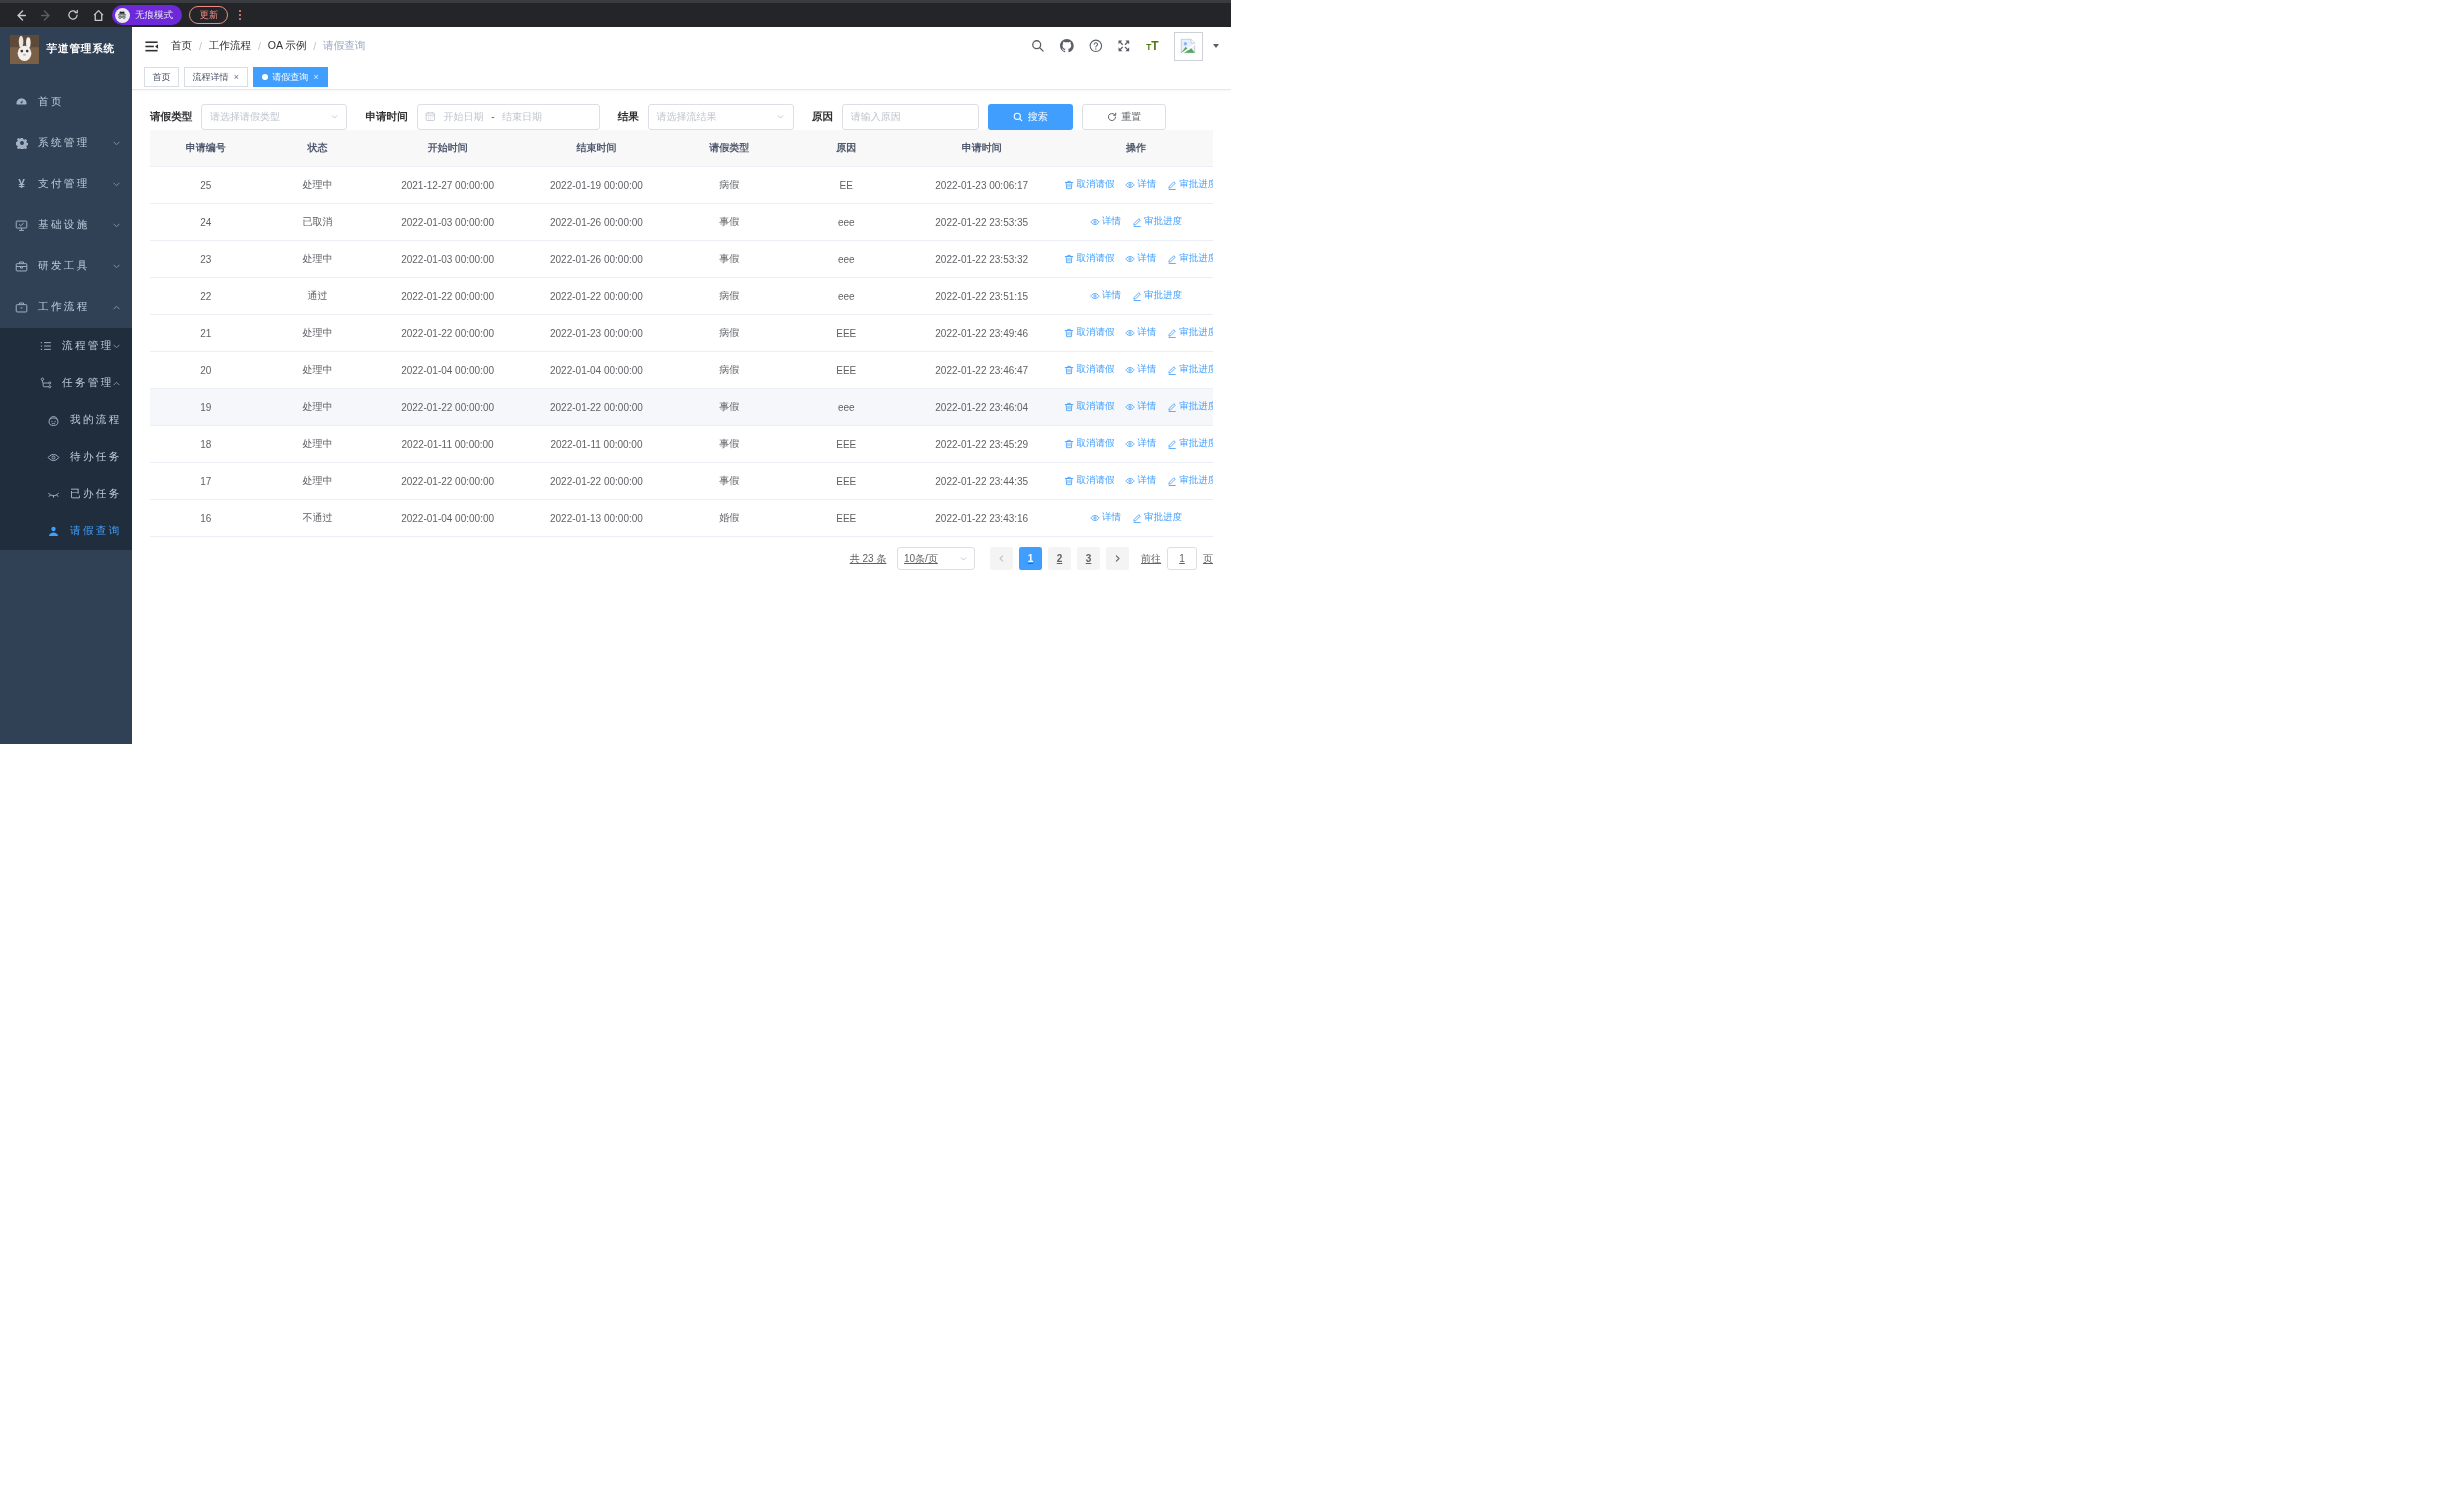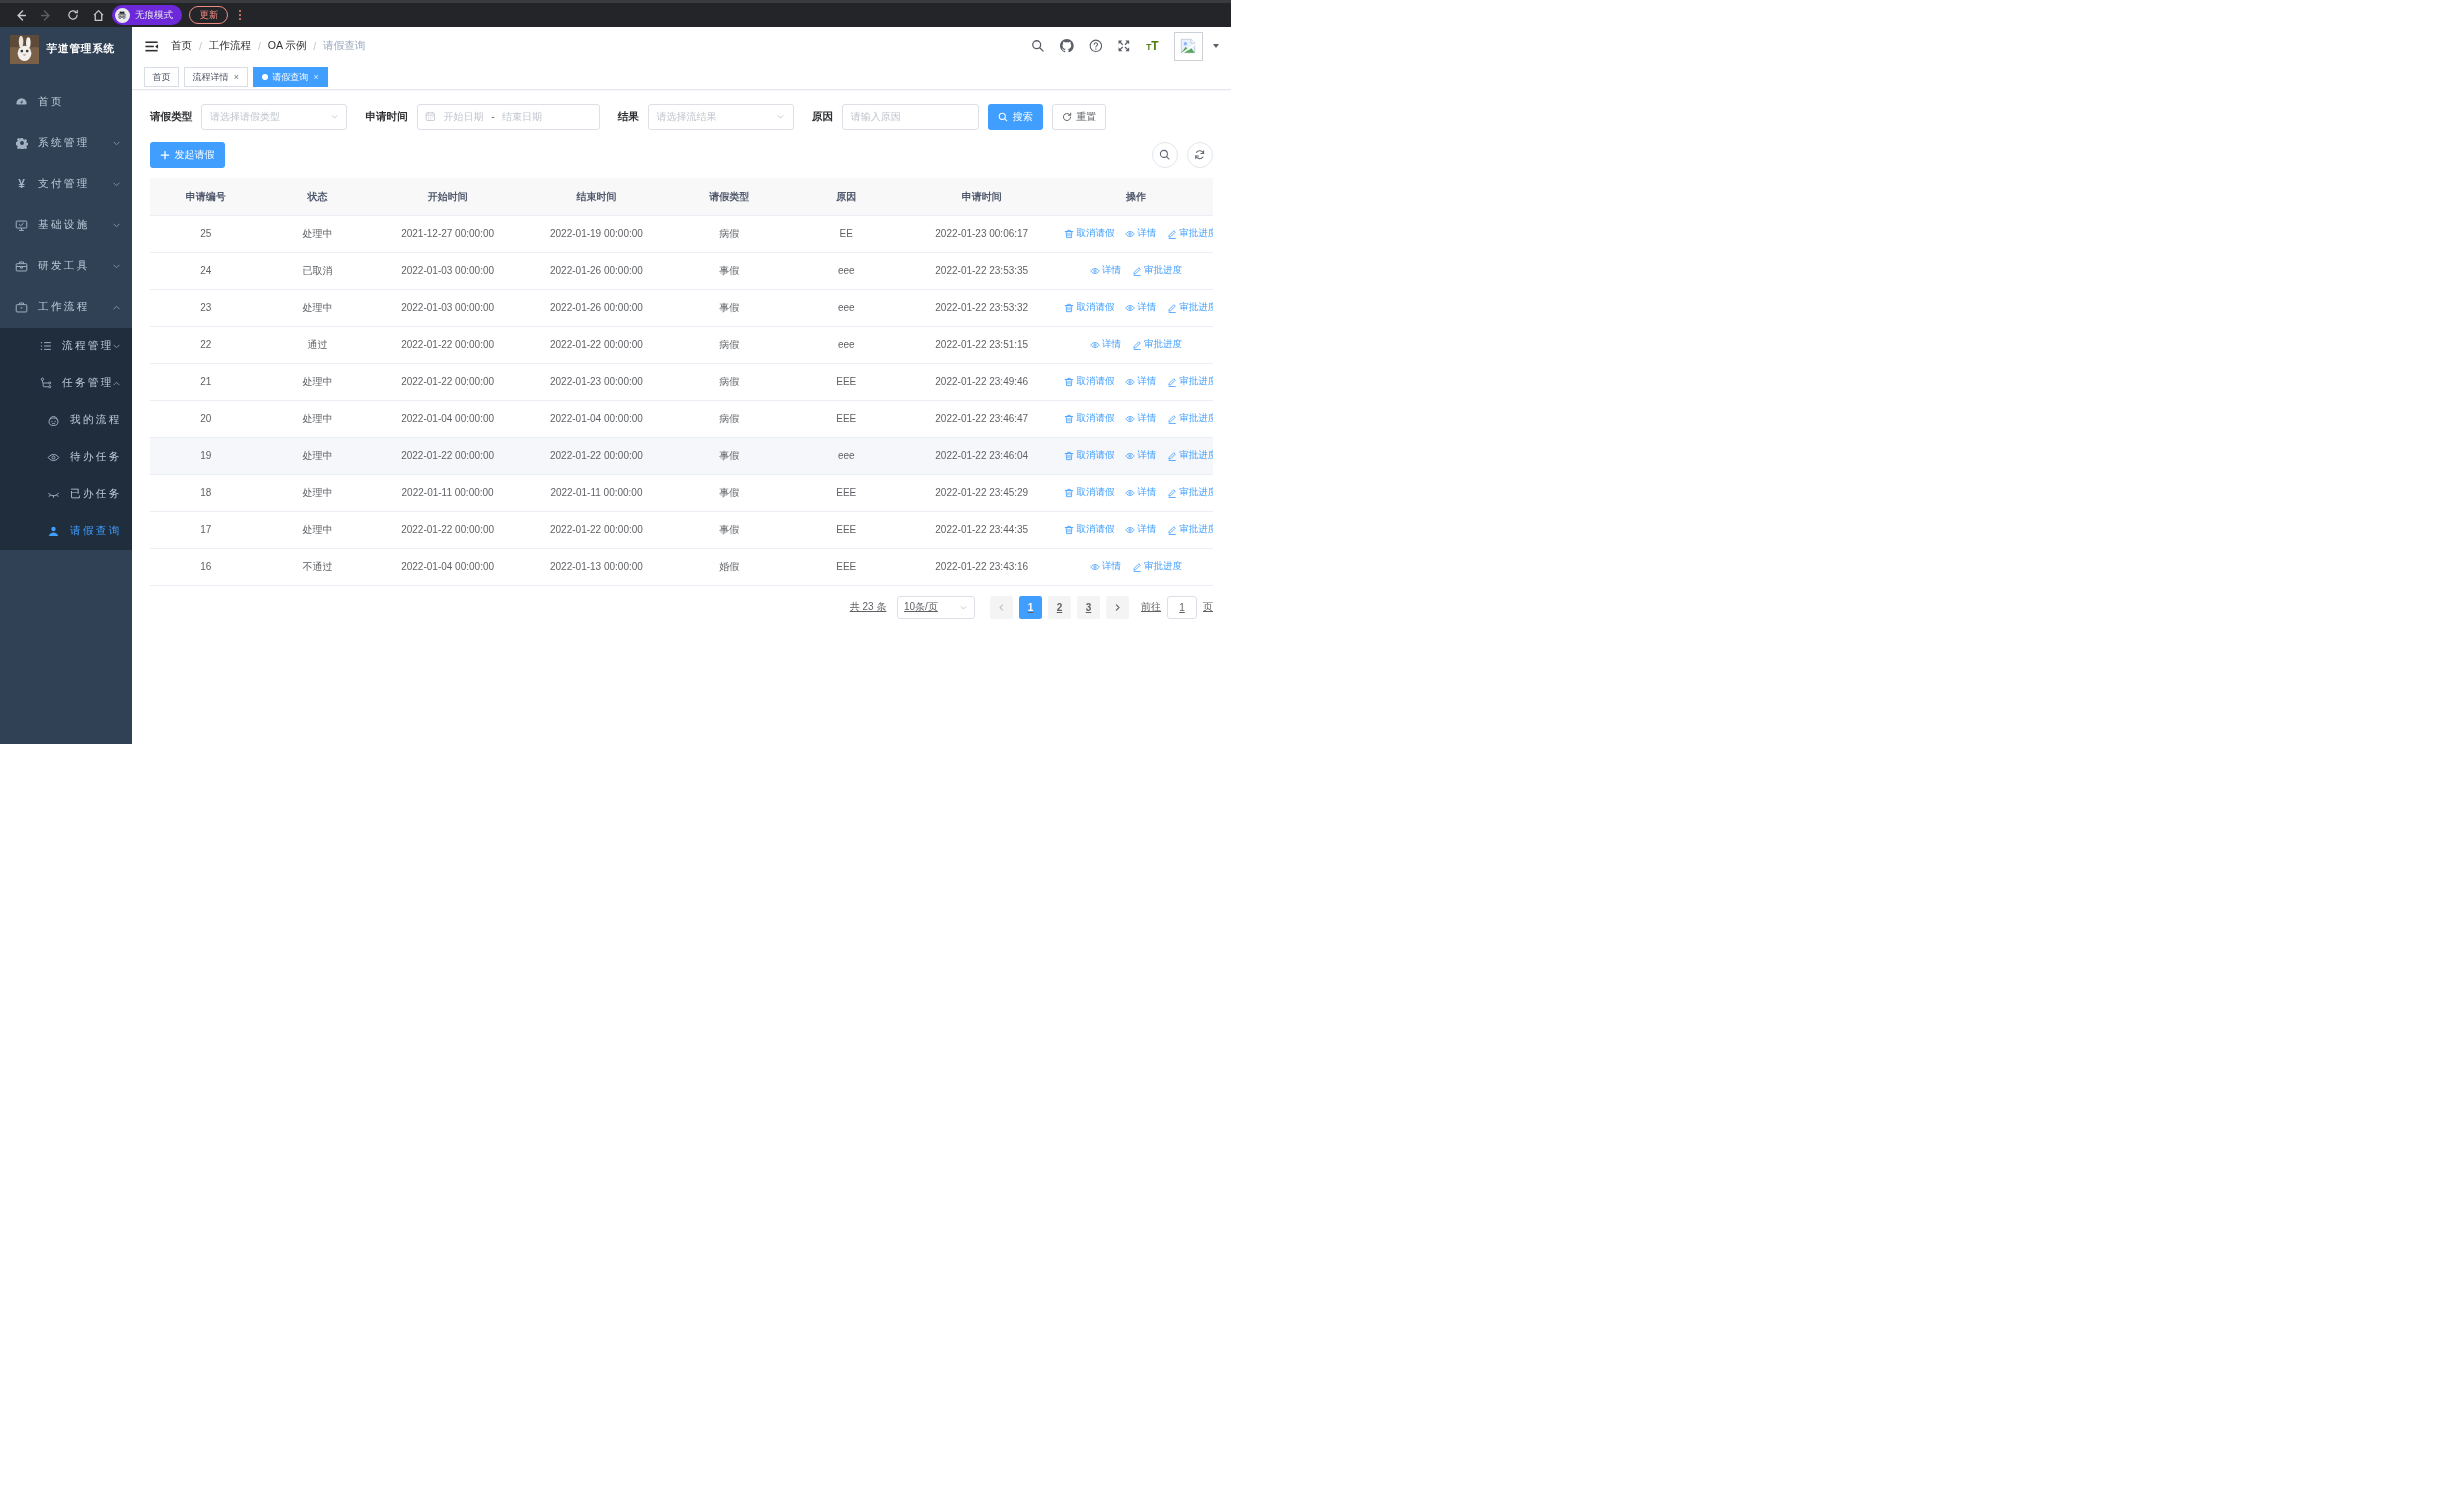--- a/index.html
+++ b/index.html
@@ -84,21 +84,21 @@
   .control { height:26px; border:0.8px solid #dcdfe6; border-radius:3px; background:#fff;
     display:flex; align-items:center; padding:0 7.6px; font-size:10px; color:#bfc4cc; }
   .select { width:146px; justify-content:space-between; cursor:pointer; }
   .select .chev { color:#c0c4cc; width:9px; height:9px; }
   .date-range { width:183px; gap:7.6px; cursor:text; }
   .date-range .cal { color:#c0c4cc; width:10.6px; height:10.6px; }
   .date-range .sep { color:#606266; }
   input.control { width:137px; color:#606266; }
   input.control::placeholder { color:#bfc4cc; }
   .btn { height:26px; border-radius:3px; font-size:10px; display:inline-flex; align-items:center;
-    gap:4.6px; padding:0 9px; cursor:pointer; border:0.8px solid transparent; white-space:nowrap; }
+    gap:4.6px; padding:0 24px; cursor:pointer; border:0.8px solid transparent; white-space:nowrap; }
   .btn svg { width:10px; height:10px; }
   .btn-primary { background:#409EFF; color:#fff; }
   .btn-plain { background:#fff; border-color:#dcdfe6; color:#606266; }
   .search-btn { margin-right:9px; }
 
   .toolbar { display:flex; align-items:center; margin:12px 0 10.6px; }
   .toolbar-right { margin-left:auto; display:flex; gap:9px; }
   .icon-circle { width:26px; height:26px; border-radius:50%; border:0.8px solid #e3e6ec; background:#fff;
     color:#5f6672; display:flex; align-items:center; justify-content:center; cursor:pointer; }
   .icon-circle svg { width:11.4px; height:11.4px; }
@@ -463,42 +463,20 @@
         </button>
         <button class="btn btn-plain">
           <svg viewBox="0 0 14 14" fill="none" stroke="currentColor" stroke-width="1.4" stroke-linecap="round">
               <path d="M12 7a5 5 0 1 1-1.5-3.6"></path>
               <path d="M12.2 1.6v3h-3"></path>
             </svg>
           <span>重置</span>
         </button>
       </div>
 
-      <div class="toolbar">
-        <button class="btn btn-primary">
-          <svg viewBox="0 0 12 12" fill="none" stroke="currentColor" stroke-width="1.5" stroke-linecap="round">
-              <path d="M6 1.5v9M1.5 6h9"></path>
-            </svg>
-          <span>发起请假</span>
-        </button>
-        <div class="toolbar-right">
-          <span class="icon-circle">
-            <svg viewBox="0 0 14 14" fill="none" stroke="currentColor" stroke-width="1.3" stroke-linecap="round">
-                <circle cx="6" cy="6" r="4.3"></circle>
-                <path d="M9.3 9.3l3 3"></path>
-              </svg>
-          </span>
-          <span class="icon-circle">
-            <svg viewBox="0 0 14 14" fill="none" stroke="currentColor" stroke-width="1.3" stroke-linecap="round">
-                <path d="M11.8 5.5A5 5 0 0 0 3 4.2M2.2 8.5A5 5 0 0 0 11 9.8"></path>
-                <path d="M11.8 2.2v3.3H8.5M2.2 11.8V8.5h3.3"></path>
-              </svg>
-          </span>
-        </div>
-      </div>
 
       <table>
         <colgroup>
           <col style="width:10.5%">
             <col style="width:10.5%">
             <col style="width:14%">
             <col style="width:14%">
           <col style="width:11%">
             <col style="width:11%">
             <col style="width:14.5%">

